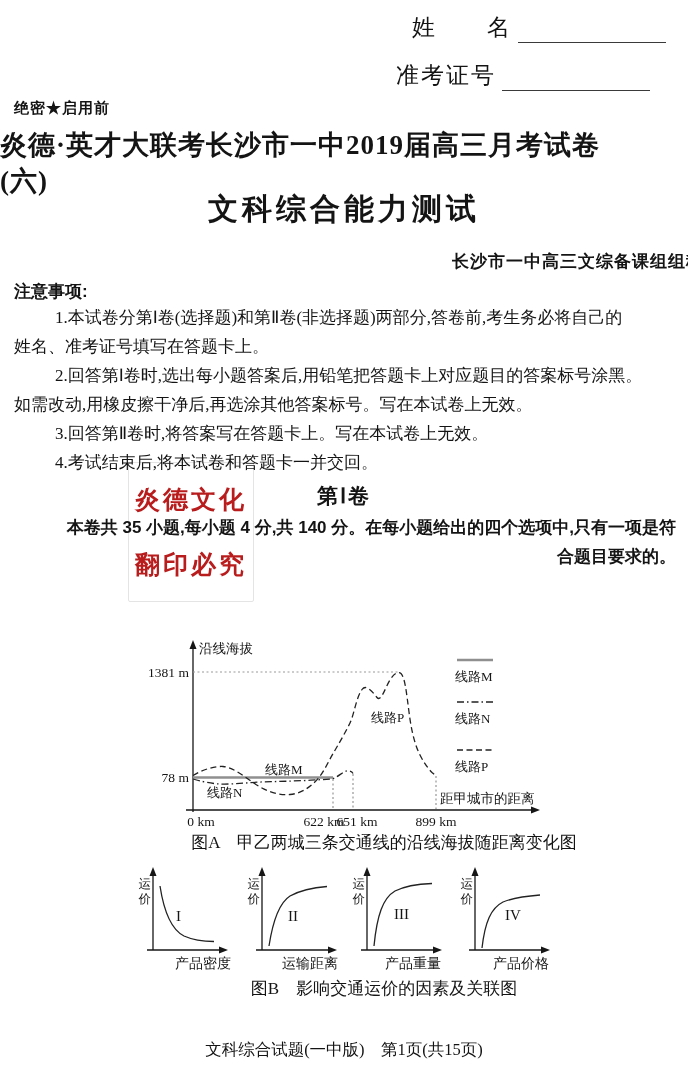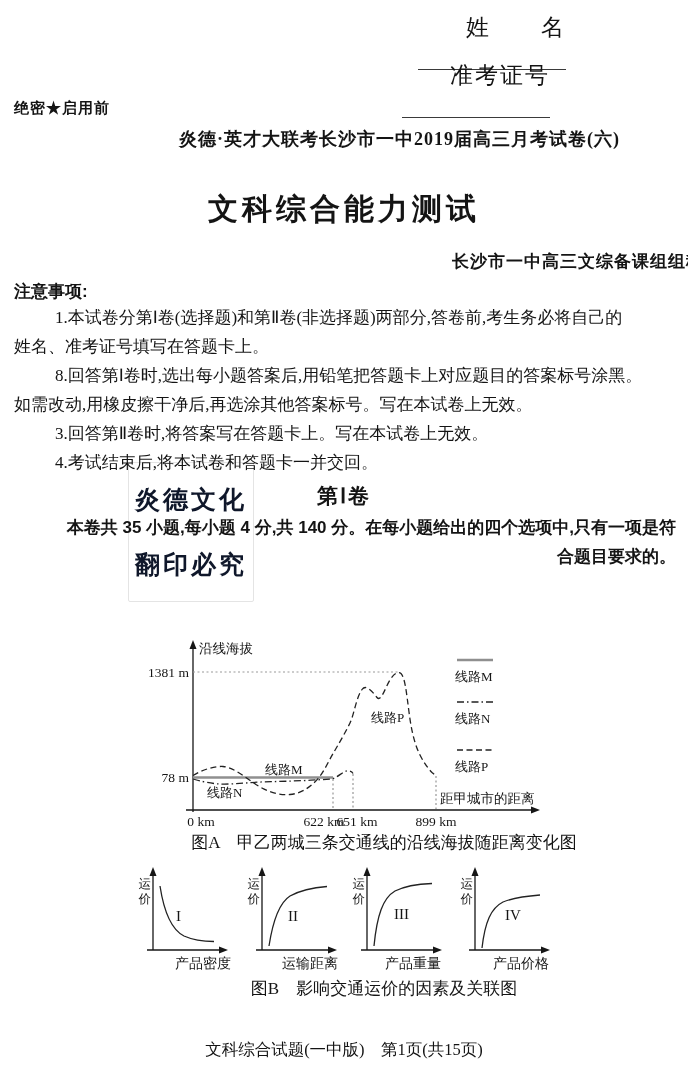--- a/index.html
+++ b/index.html
@@ -7,32 +7,32 @@
     position:relative;width:688px;height:1077px;background:#ffffff;
     font-family:"Liberation Serif",serif;color:#141414;overflow:hidden;
   }
   .abs{position:absolute;}
   .z1{z-index:1;}
   
   .watermark{
     left:128px;top:462px;width:126px;height:140px;
     border:1px solid #e4e4e4;border-radius:2px;
     display:flex;flex-direction:column;justify-content:space-around;align-items:center;
-    color:#0f172a;font-family:"Liberation Sans",sans-serif;font-weight:bold;
+    color:#b91c1c;font-family:"Liberation Sans",sans-serif;font-weight:bold;
     font-size:25px;letter-spacing:3px;z-index:0;padding:4px 0;box-sizing:border-box;
   }
   
-  .fieldrow{display:flex;align-items:flex-end;font-size:23px;letter-spacing:2px;flex-direction:column;}
+  .fieldrow{display:flex;align-items:flex-end;font-size:23px;letter-spacing:2px;}
   .fieldrow .fline{display:inline-block;width:148px;border-bottom:1.6px solid #3a3a3a;height:26px;margin-left:6px;}
   .name-row{left:412px;top:12px;}
   .adm-row{left:396px;top:60px;}
   .secrecy{left:14px;top:99px;font-family:"Liberation Sans",sans-serif;font-weight:bold;font-size:15px;letter-spacing:1px;}
   .exam-title{
-    left:0;top:127px;width:620px;text-align:right;
-    font-weight:900;font-size:18px;letter-spacing:1px;
+    left:0;top:127px;width:620px;text-align:left;
+    font-weight:900;font-size:27px;letter-spacing:1px;
   }
   .subject-title{
     left:0;top:189px;width:688px;text-align:center;
     font-family:"Liberation Sans",sans-serif;font-weight:900;font-size:30px;letter-spacing:4px;
   }
   .byline{
     left:16px;top:250px;width:688px;text-align:right;
     font-family:"Liberation Sans",sans-serif;font-weight:bold;font-size:17px;letter-spacing:1px;
   }
   .notice-head{left:14px;top:280px;font-family:"Liberation Sans",sans-serif;font-weight:bold;font-size:17px;}
@@ -68,21 +68,21 @@
 
   <div class="abs z1 secrecy">绝密★启用前</div>
   <div class="abs z1 exam-title">炎德·英才大联考长沙市一中2019届高三月考试卷(六)</div>
   <div class="abs z1 subject-title">文科综合能力测试</div>
   <div class="abs z1 byline">长沙市一中高三文综备课组组稿</div>
 
   <div class="abs z1 notice-head">注意事项:</div>
   <div class="abs z1 notice">
     <div class="indent">1.本试卷分第Ⅰ卷(选择题)和第Ⅱ卷(非选择题)两部分,答卷前,考生务必将自己的</div>
     <div>姓名、准考证号填写在答题卡上。</div>
-    <div class="indent">8.回答第Ⅰ卷时,选出每小题答案后,用铅笔把答题卡上对应题目的答案标号涂黑。</div>
+    <div class="indent">2.回答第Ⅰ卷时,选出每小题答案后,用铅笔把答题卡上对应题目的答案标号涂黑。</div>
     <div>如需改动,用橡皮擦干净后,再选涂其他答案标号。写在本试卷上无效。</div>
     <div class="indent">3.回答第Ⅱ卷时,将答案写在答题卡上。写在本试卷上无效。</div>
     <div class="indent">4.考试结束后,将本试卷和答题卡一并交回。</div>
   </div>
 
   <div class="abs z1 part1-title">第Ⅰ卷</div>
   <div class="abs z1 part1-intro">
     <div class="indent">本卷共 35 小题,每小题 4 分,共 140 分。在每小题给出的四个选项中,只有一项是符</div>
     <div>合题目要求的。</div>
   </div>

